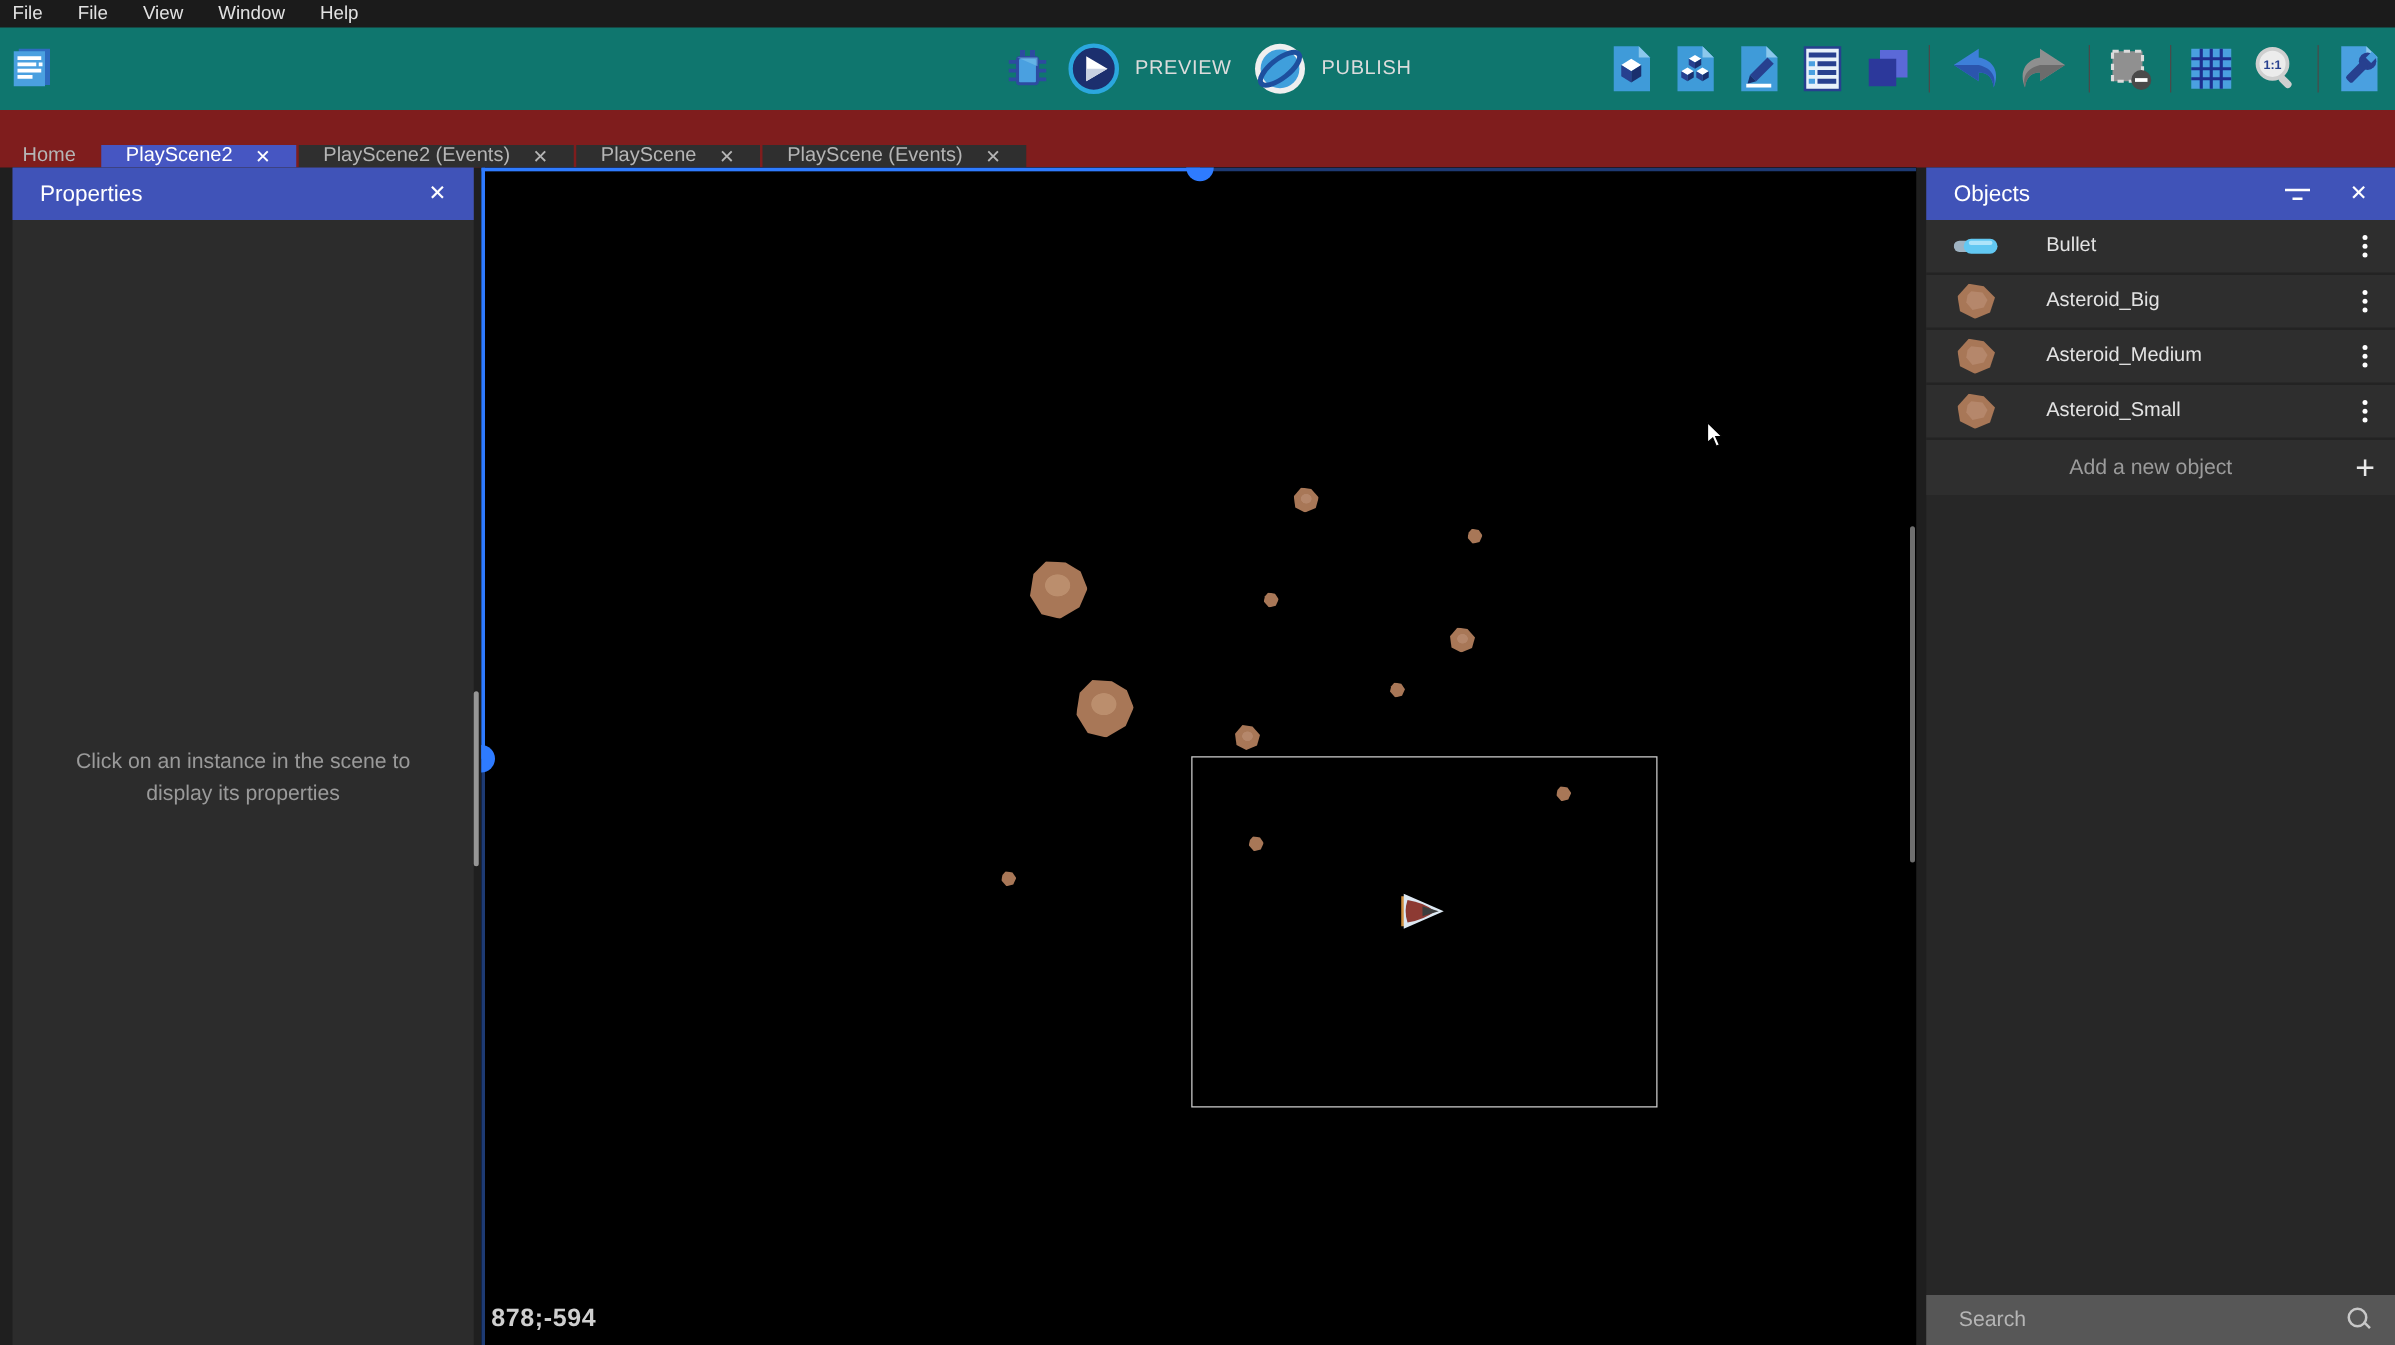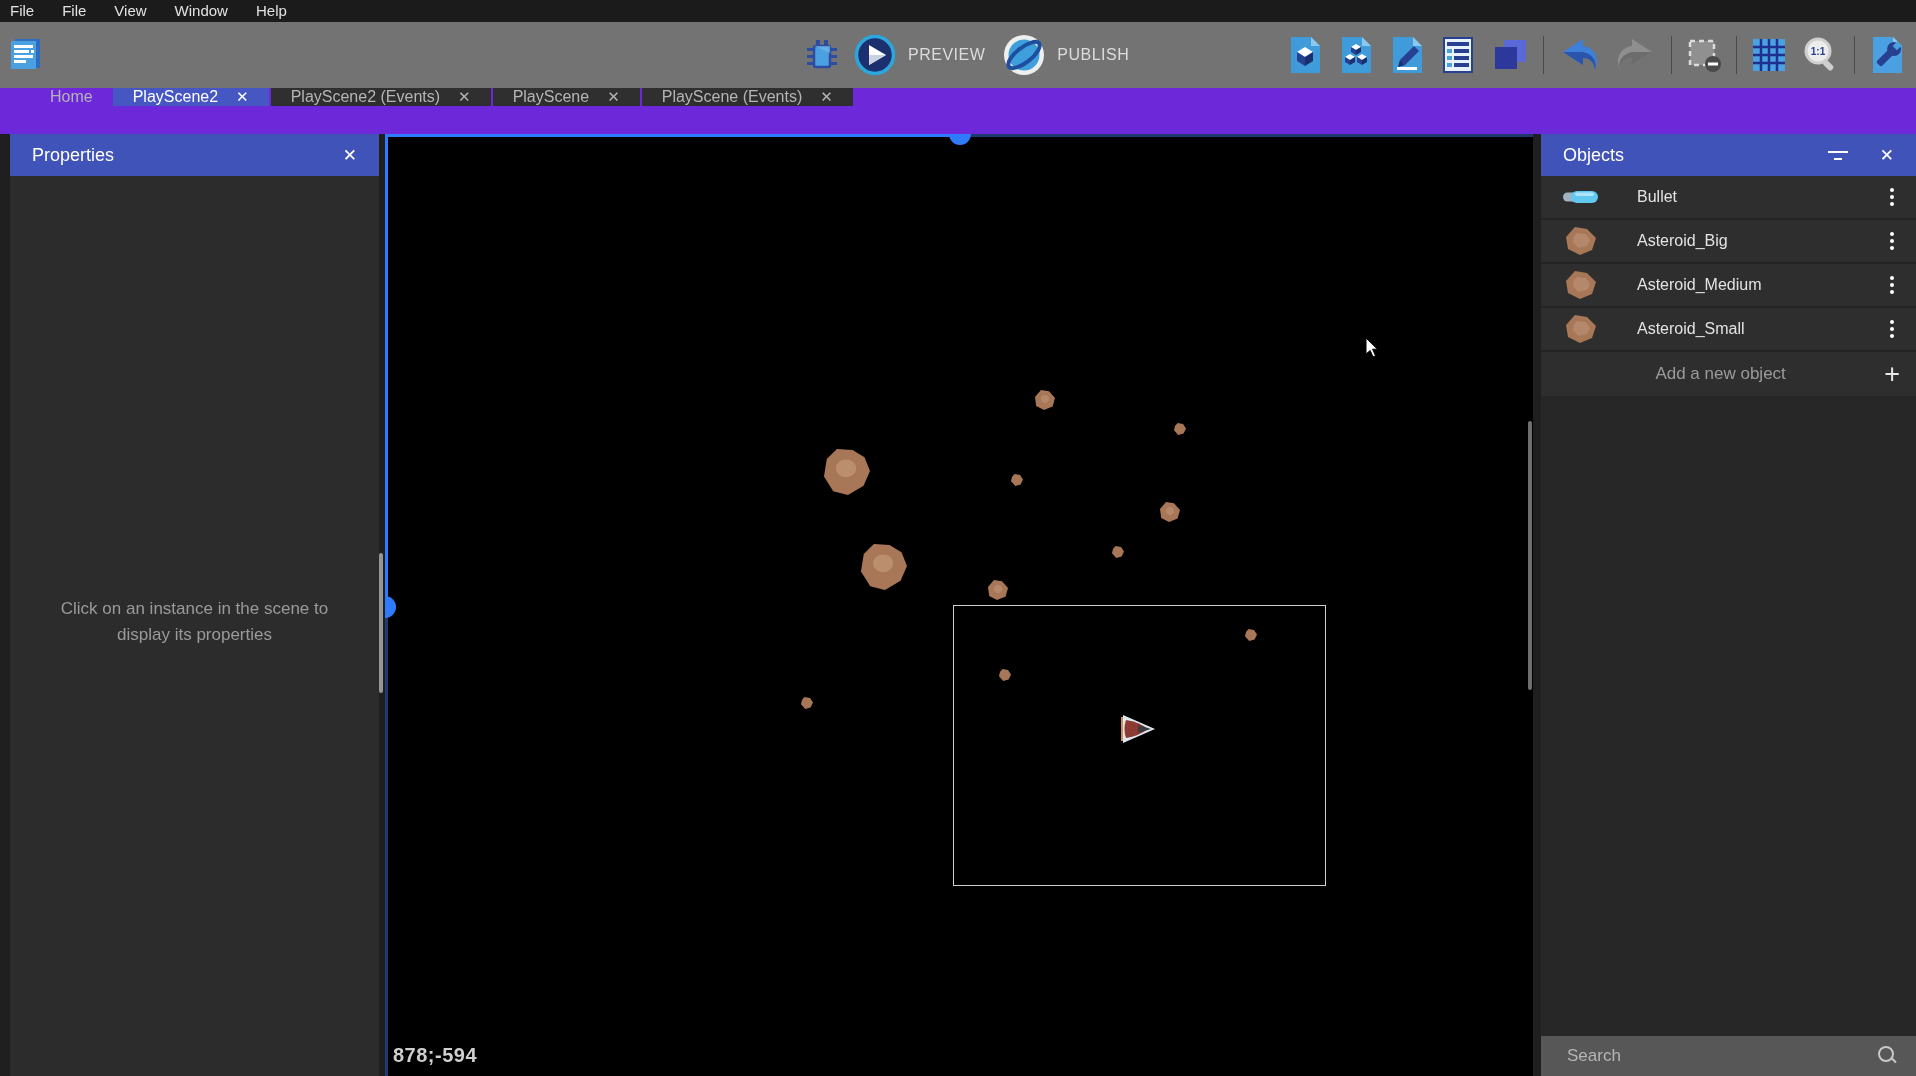--- a/index.html
+++ b/index.html
@@ -7,31 +7,31 @@
               font-family:"Liberation Sans","DejaVu Sans",sans-serif; }
   #app { position:relative; width:1916px; height:1076px; background:#1f1f1f; }
 
   
   .menubar { position:absolute; left:0; top:0; width:100%; height:22px;
              background:#1b1b1b; display:flex; align-items:flex-end; }
   .menu-item { color:#e2e2e2; font-size:15px; padding:0 14px; line-height:22px; }
   .menu-item:first-child { padding-left:10px; }
 
   
-  .toolbar { position:absolute; left:0; top:22px; width:100%; height:66px; background:#737373; }
+  .toolbar { position:absolute; left:0; top:22px; width:100%; height:66px; background:#0f766e; }
   .tb-left { position:absolute; left:8px; top:14px; }
   .tb-center { position:absolute; left:802px; top:0; height:66px; display:flex; align-items:center; gap:12px; }
   .tb-right { position:absolute; right:10px; top:0; height:66px; display:flex; align-items:center; gap:13px; }
   .tb-label { color:#dcdcdc; font-size:16px; letter-spacing:0.5px; margin-right:6px; }
   .tb-divider { width:1px; height:38px; background:#4a4a4a; }
   .icon-btn { display:flex; align-items:flex-start; justify-content:center; }
 
   
   .tabbar { position:absolute; left:0; top:88px; width:100%; height:46px;
-            background:#6d28d9; display:flex; align-items:flex-start;padding-left:32px; }
+            background:#7f1d1d; display:flex; align-items:flex-end; }
   .tab { display:flex; align-items:center; gap:18px; padding:0 20px;
          background:#2f2f2f; margin-right:2px; }
   .tab .tab-label { color:#b5b5b5; font-size:16px; white-space:nowrap; }
   .tab .tab-close { color:#b5b5b5; font-size:15px; }
   .tab.no-close { background:transparent; padding:0 18px; }
   .tab.active { background:#4656c2; }
   .tab.active .tab-label, .tab.active .tab-close { color:#ffffff; }
 
   
   .main { position:absolute; left:0; top:134px; width:1916px; height:942px;border-radius:20px; }

